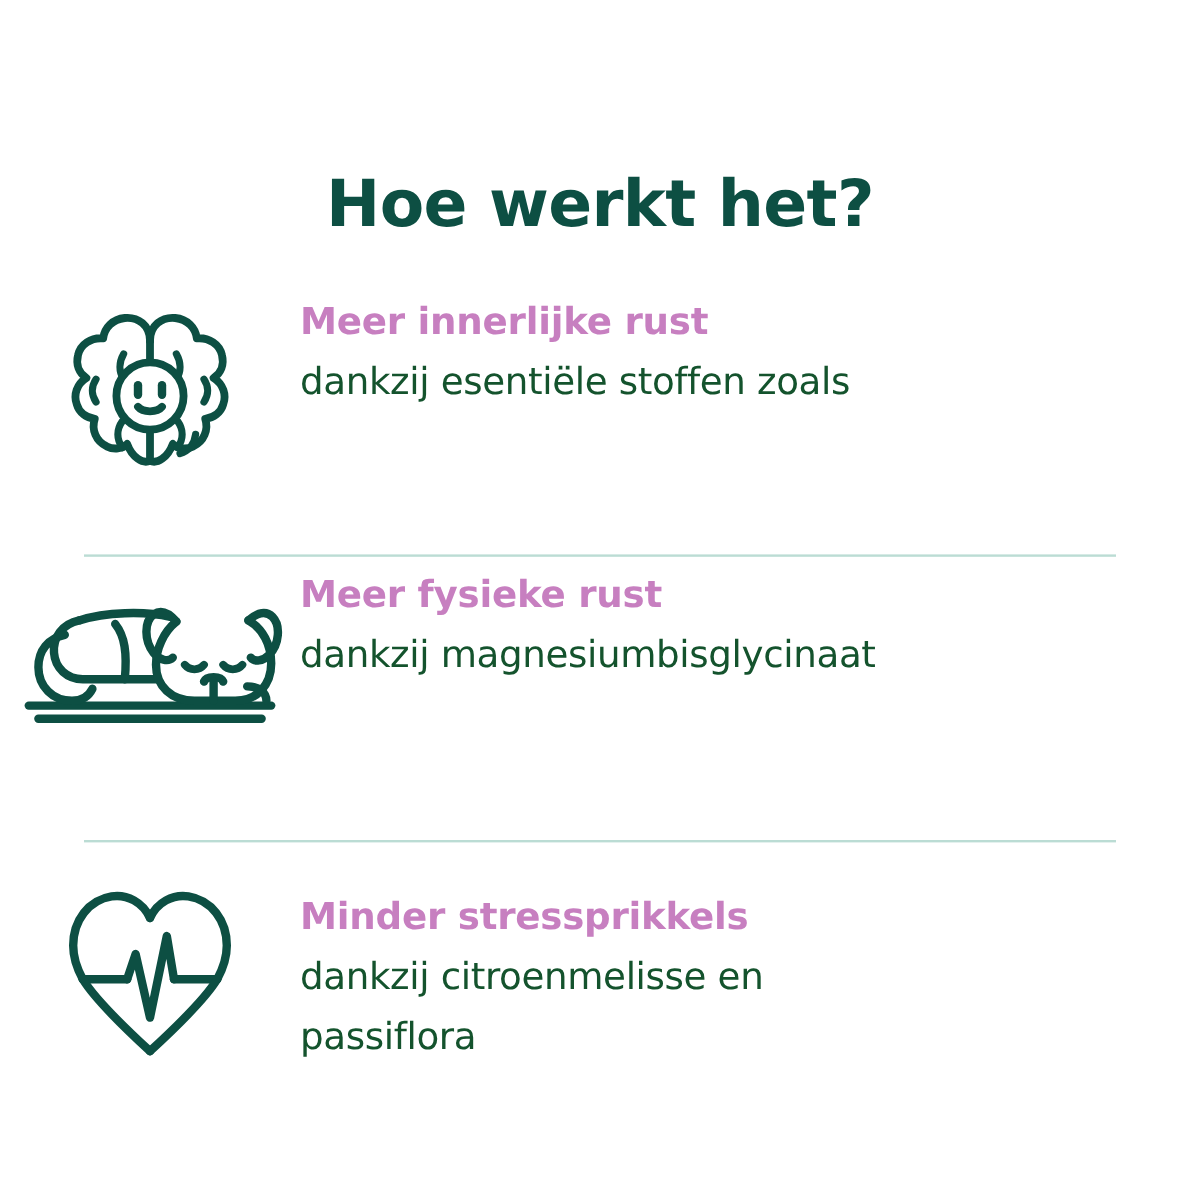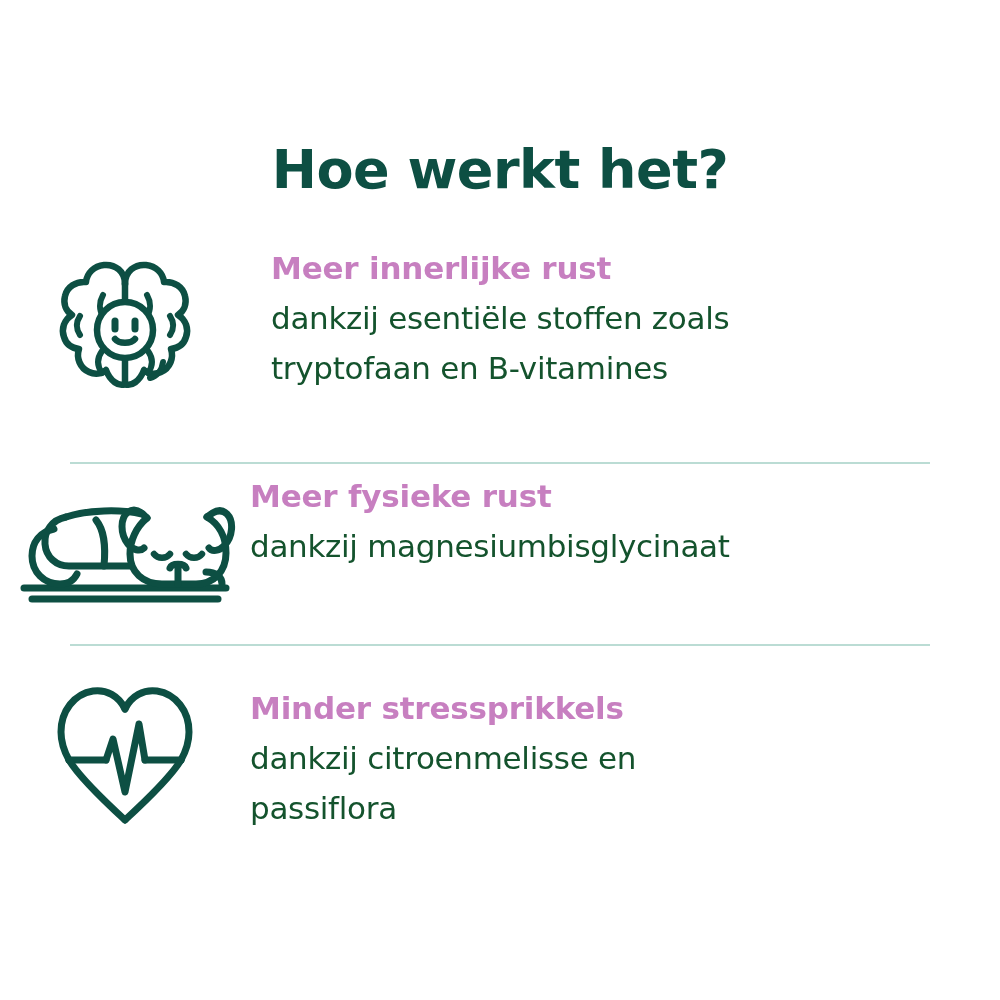--- a/index.html
+++ b/index.html
@@ -87,28 +87,28 @@
   }
 
   
   .divider {
     height: 2px;
     background: #bbdcd4;
     margin: 0 70px;
   }
 
   .row-1 { height: 224px; }
-  .row-2 { height: 180px; }
+  .row-2 { height: 236px; }
   .row-3 { height: 230px; margin-top: 24px; }
 
   .r1-icon { padding-top: 12px; }
   .r2-icon { padding-top: 20px; }
   .r3-icon { padding-top: 14px; }
 
-  .r1-text { padding-top: 12px; margin-left: 21px; }
+  .r1-text { padding-top: 12px; }
   .r2-text { padding-top: 14px; }
   .r3-text { padding-top: 20px; }
 
   svg { display: block; }
 </style>
 </head>
 <body>
 
 <div class="page">
 
@@ -154,21 +154,20 @@
           <circle cx="80" cy="80" r="28" fill="#ffffff"></circle>
           <path d="M70 71 L70 79" stroke-width="7"></path>
           <path d="M90 71 L90 79" stroke-width="7"></path>
           <path d="M70 89 C74 94 86 94 90 89" stroke-width="6.5"></path>
         </svg>
       </div>
       <div class="benefit-text r1-text">
         <div class="benefit-heading">Meer innerlijke rust</div>
         <div class="benefit-body">
           <div>dankzij esentiële stoffen zoals</div>
-          <div>tryptofaan en B-vitamines</div>
         </div>
       </div>
     </div>
 
     <div class="divider"></div>
 
     <div class="benefit-row row-2">
       <div class="benefit-icon r2-icon">
         <svg width="230" height="130" viewBox="0 0 230 130" fill="none" stroke="#0d4f43" stroke-width="7" stroke-linecap="round" stroke-linejoin="round">
 

